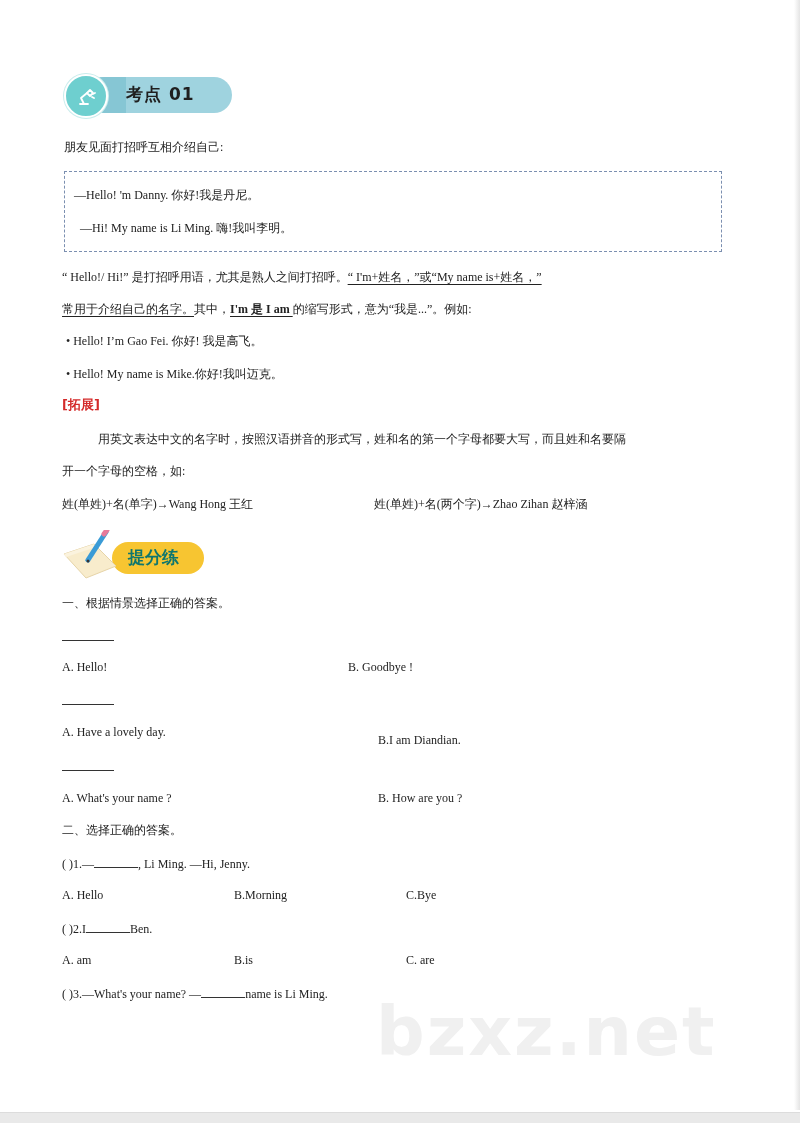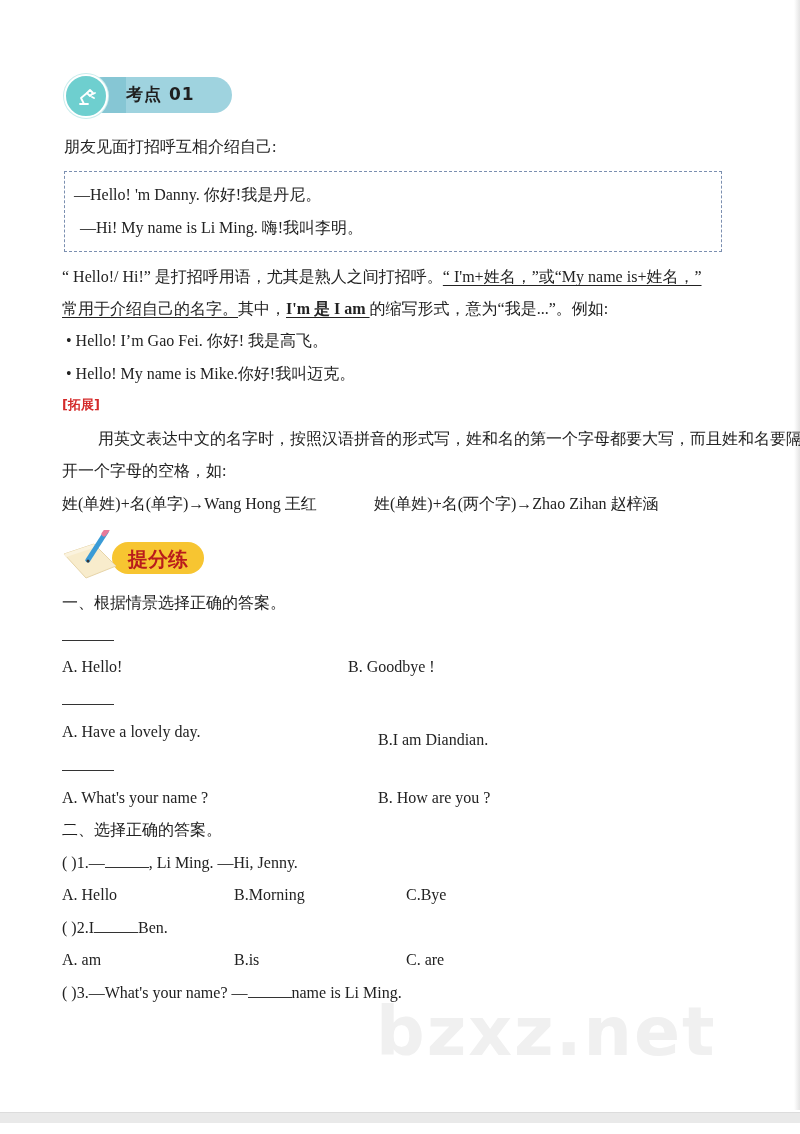--- a/index.html
+++ b/index.html
@@ -5,40 +5,40 @@
     html, body { margin: 0; padding: 0; }
     body {
       width: 800px; height: 1134px; background: #ffffff; position: relative; overflow: hidden;
       font-family: "Liberation Serif", "DejaVu Serif", serif; color: #222;
     }
     .page-edge-right { position: absolute; right: 0; top: 0; width: 6px; height: 1110px; background: linear-gradient(to right, #ffffff, #e4e4e4); }
     .page-gap { position: absolute; left: 0; top: 1112px; width: 800px; height: 10px; background: #e9e9e9; border-top: 1px solid #dcdcdc; border-bottom: 1px solid #dcdcdc; }
     .next-page { position: absolute; left: 0; top: 1123px; width: 800px; height: 11px; background: #fff; }
 
     .abs { position: absolute; white-space: nowrap; }
-    .line { font-size: 16px; line-height: 18px; }
+    .line { font-size: 12px; line-height: 18px; }
 
     
     .kp-badge { position: absolute; left: 64px; top: 74px; width: 168px; height: 42px; }
     .kp-pill { position: absolute; left: 22px; top: 3px; width: 146px; height: 36px; border-radius: 18px; background: #9fd3df; }
     .kp-pill-inner { position: absolute; left: 0; top: 0; width: 40px; height: 36px; background: #86c6d4; border-radius: 18px 0 0 18px; }
     .kp-circle { position: absolute; left: 0; top: 0; width: 40px; height: 40px; border-radius: 50%; background: #6ecfcf; border: 2px solid #ffffff; box-shadow: 0 0 0 1px #c9ecec; display: flex; align-items: center; justify-content: center; }
     .kp-title { position: absolute; left: 62px; top: 9px; font-family: "DejaVu Sans", sans-serif; font-weight: bold; font-size: 17px; color: #1f1f1f; letter-spacing: 1px; }
 
     
     .dash-box { position: absolute; left: 64px; top: 171px; width: 656px; height: 79px; border: 1px dashed #7b8fb0; }
 
     .u { text-decoration: underline; text-underline-offset: 3px; }
     .b { font-weight: bold; }
     .red { color: #d42a2a; font-weight: bold; font-family: "DejaVu Sans", sans-serif; font-size: 13px; }
 
     
     .tf-badge { position: absolute; left: 60px; top: 530px; width: 150px; height: 50px; }
     .tf-pill { position: absolute; left: 52px; top: 12px; width: 92px; height: 32px; border-radius: 16px; background: #f7c531; }
-    .tf-title { position: absolute; left: 68px; top: 16px; font-family: "DejaVu Sans", sans-serif; font-weight: bold; font-size: 20px; color: #b91c1c; }
+    .tf-title { position: absolute; left: 68px; top: 16px; font-family: "DejaVu Sans", sans-serif; font-weight: bold; font-size: 17px; color: #0f766e; }
     .tf-icon { position: absolute; left: 0; top: 0; }
 
     .blank { display: inline-block; border-bottom: 1px solid #333; height: 14px; vertical-align: baseline; }
 
     .watermark { position: absolute; left: 376px; top: 992px; font-family: "DejaVu Sans", sans-serif; font-weight: bold; font-size: 68px; color: #f0f0f0; letter-spacing: 2px; }
   </style>
 </head>
 <body>
 
 <div class="page-edge-right"></div>

